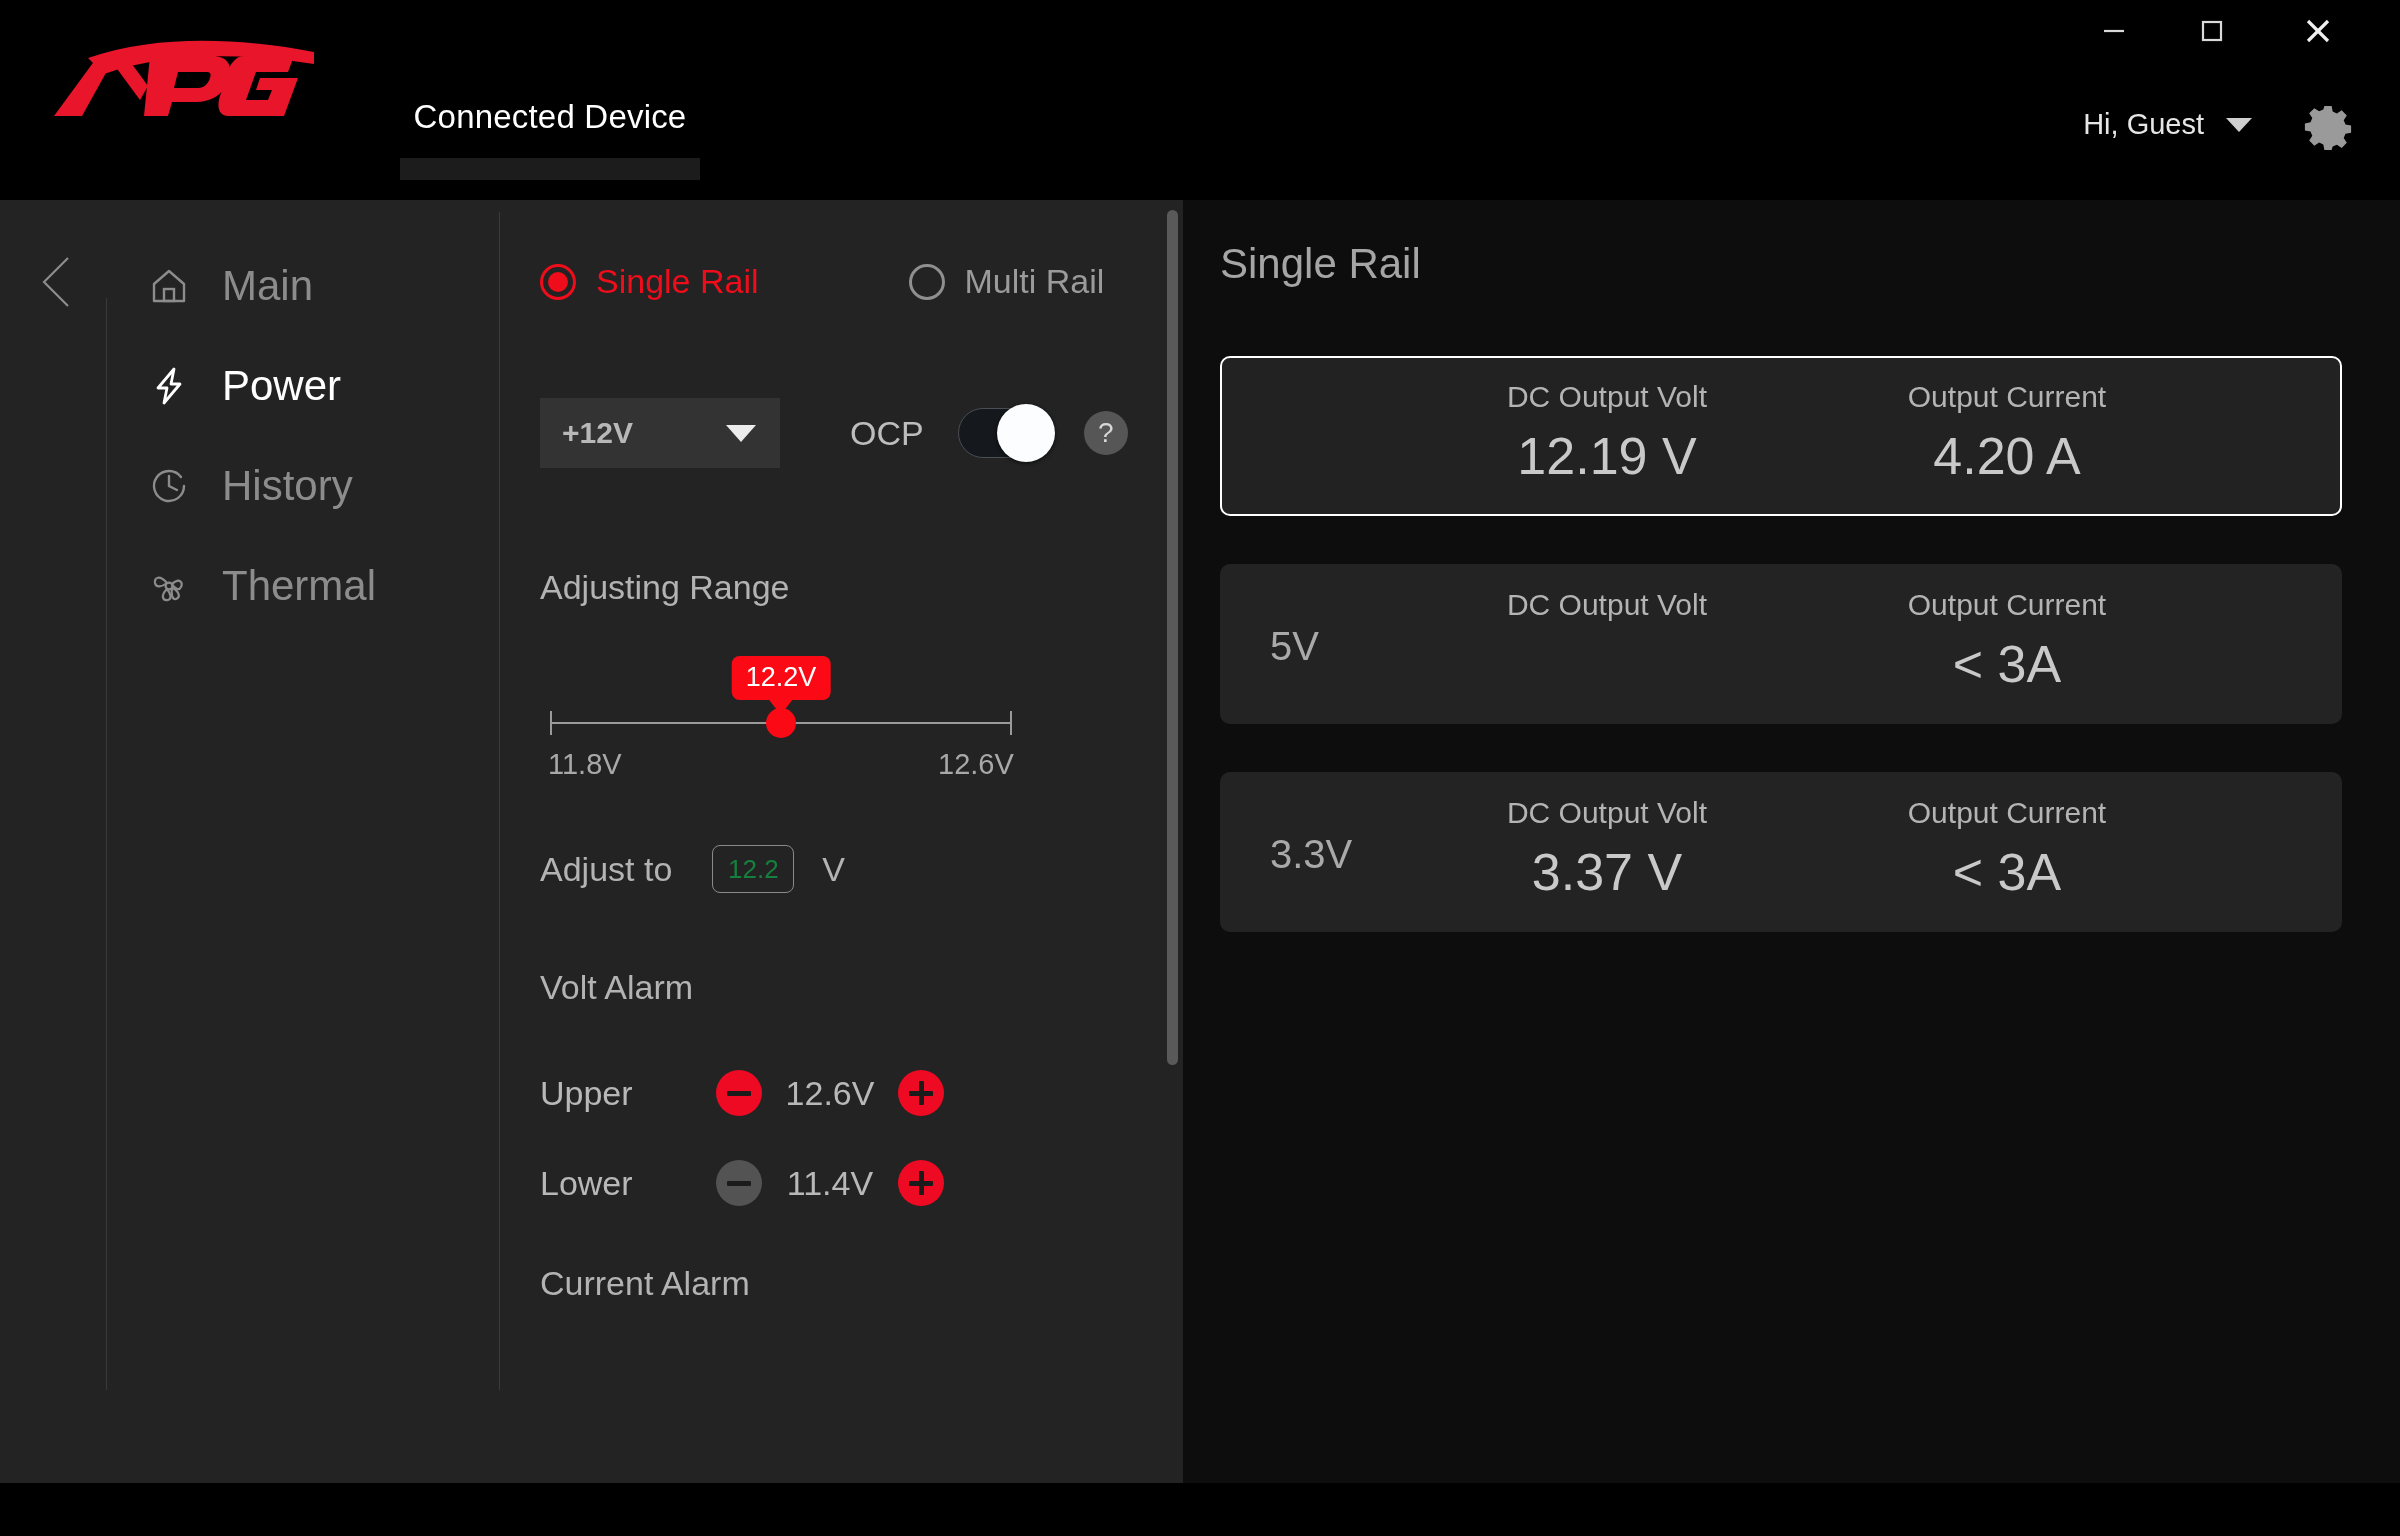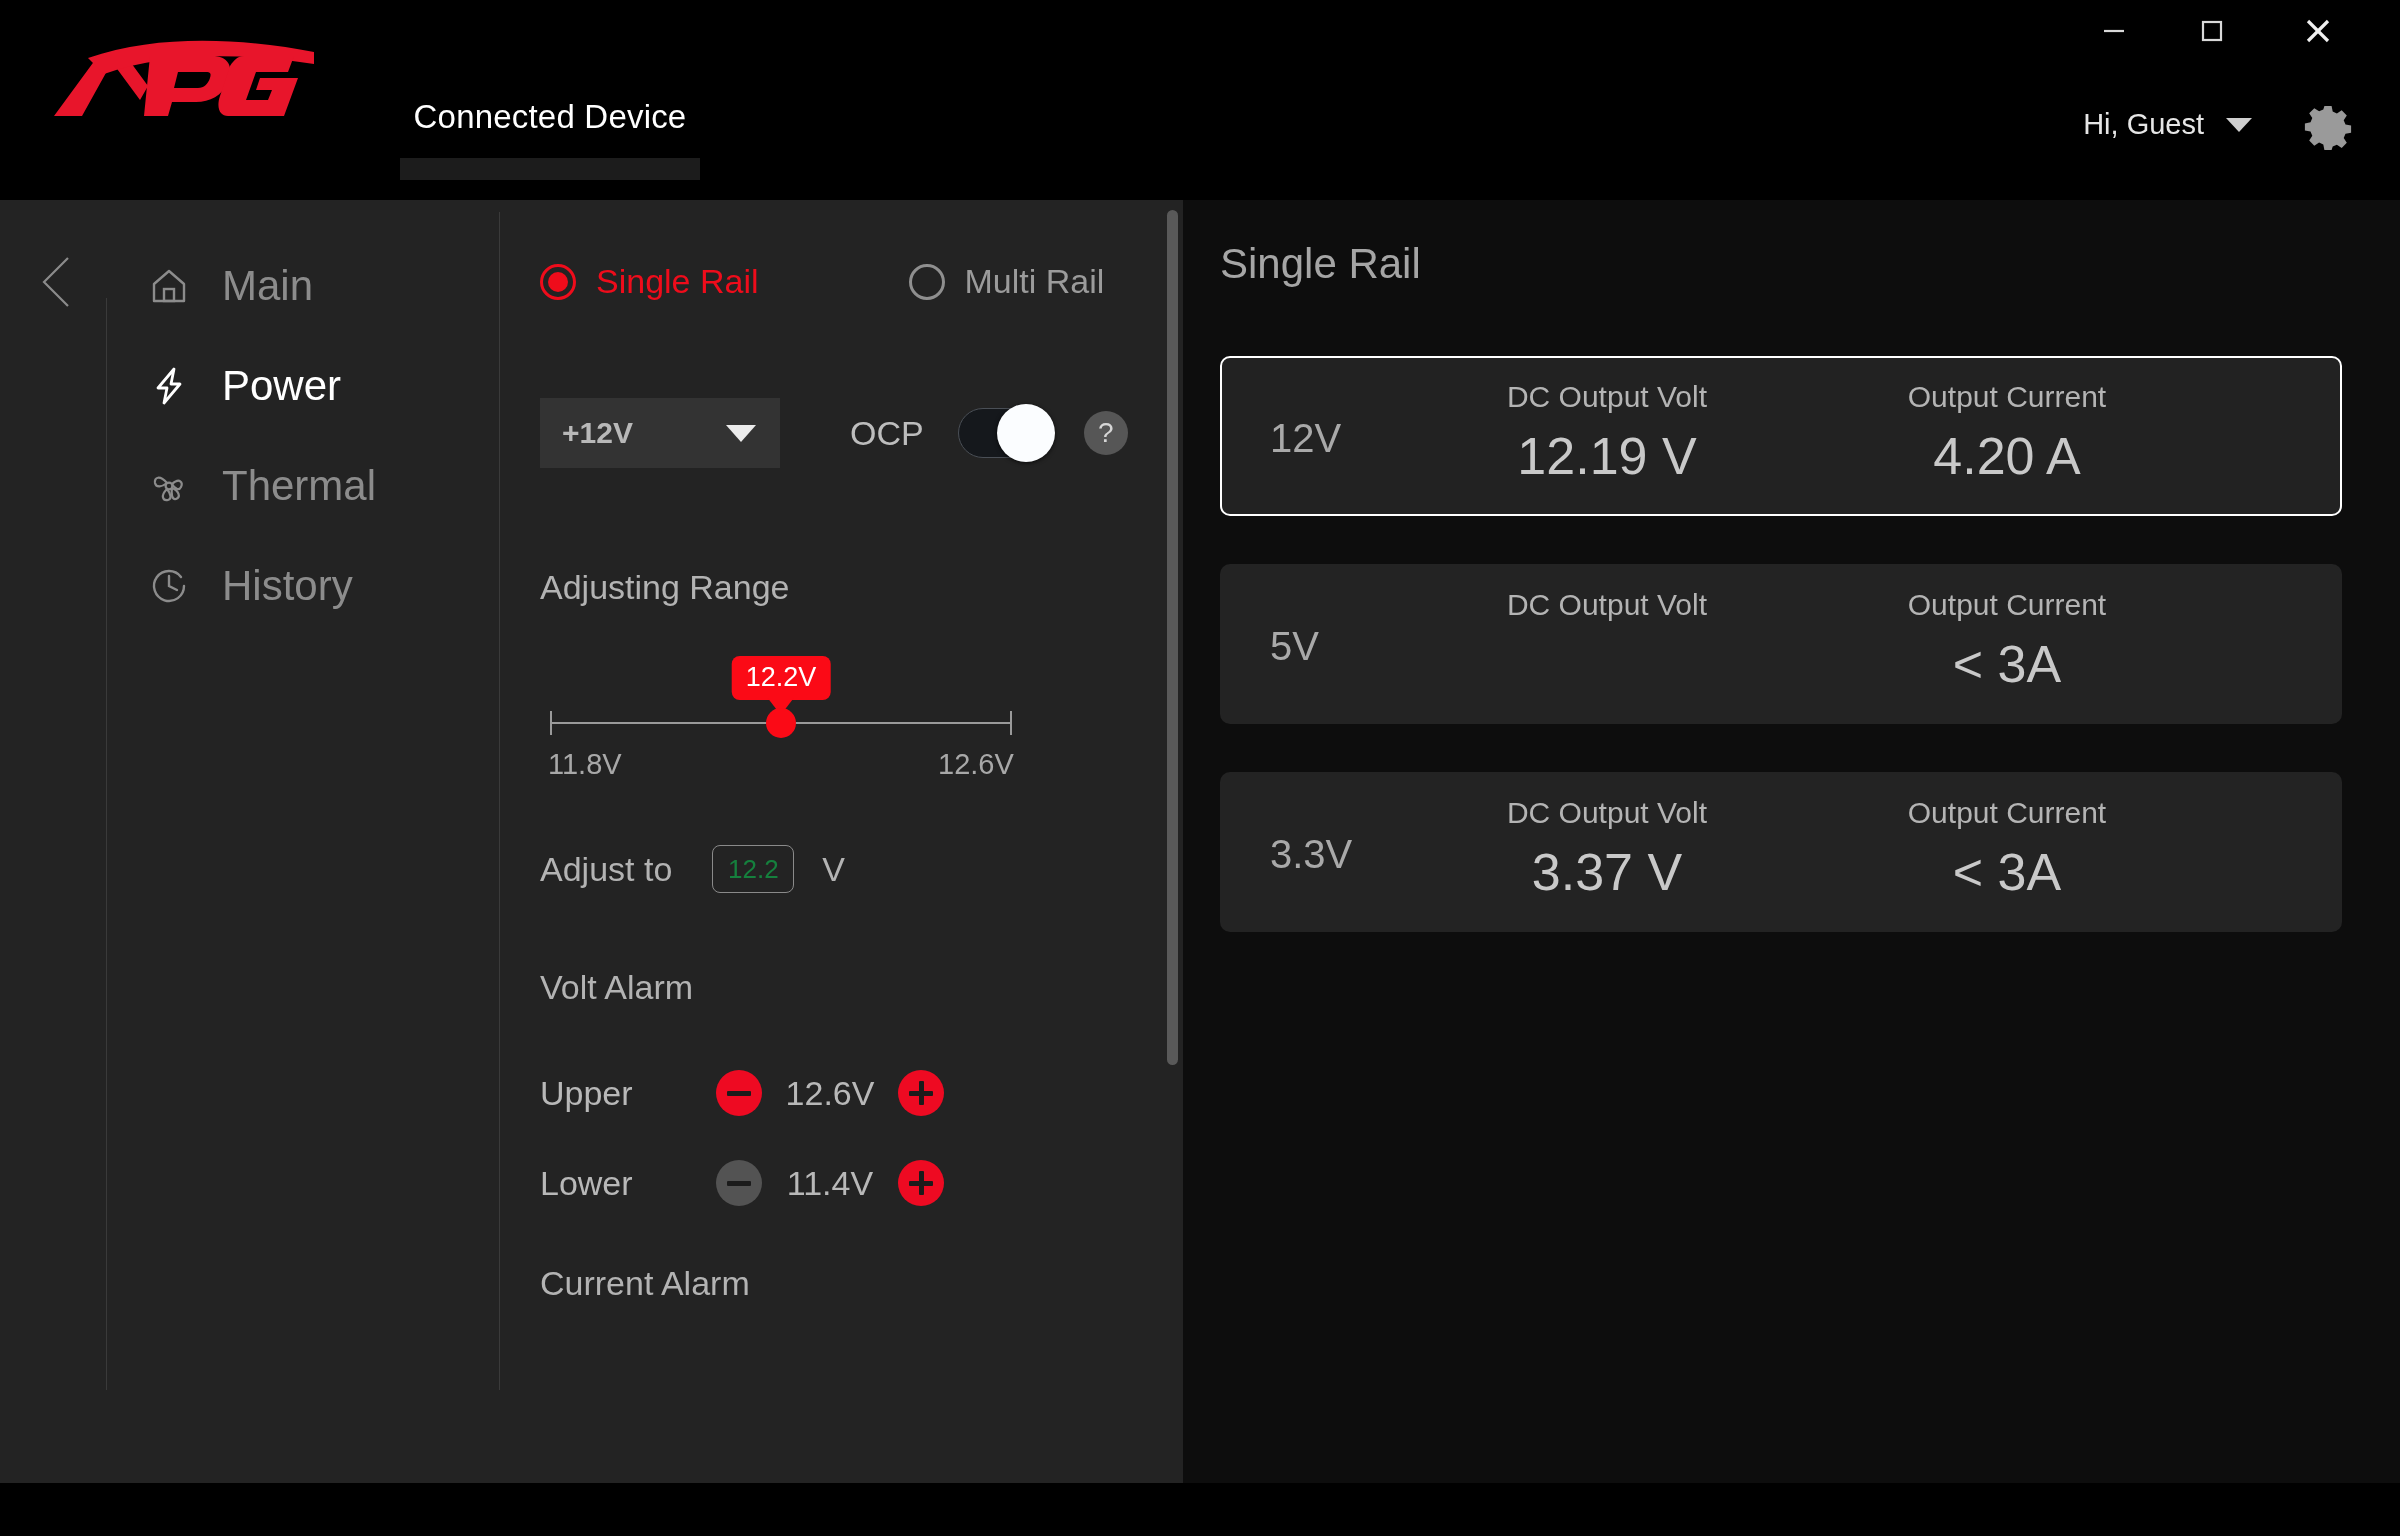--- a/index.html
+++ b/index.html
@@ -458,39 +458,39 @@
         <svg width="42" height="42" viewBox="0 0 42 42">
           <path d="M26 4 L10 23 L19 23 L16 38 L32 19 L23 19 Z" fill="none" stroke="#ffffff" stroke-width="2.8" stroke-linejoin="round"></path>
         </svg>
       </span>
       <span>Power</span>
     </div>
 
     <div class="navitem">
       <span class="navicon">
         <svg width="42" height="42" viewBox="0 0 42 42">
+          <path d="M33 12 A15 15 0 1 0 36 21" fill="none" stroke="#8c8c8c" stroke-width="2.4" stroke-linecap="round"></path>
+          <polyline points="21,11 21,21 29,25" fill="none" stroke="#8c8c8c" stroke-width="2.4" stroke-linecap="round"></polyline>
+        </svg>
+      </span>
+      <span>History</span>
+    </div>
+
+    <div class="navitem">
+      <span class="navicon">
+        <svg width="42" height="42" viewBox="0 0 42 42">
           <circle cx="21" cy="21" r="3.4" fill="none" stroke="#8c8c8c" stroke-width="2.2"></circle>
           <path d="M19 18 C12 10 6 12 7 18 C8 23 14 22 19 18 Z" fill="none" stroke="#8c8c8c" stroke-width="2.2"></path>
           <path d="M24 19 C32 12 35 18 33 22 C31 26 27 24 24 19 Z" fill="none" stroke="#8c8c8c" stroke-width="2.2"></path>
           <path d="M19 24 C12 31 15 36 20 35 C24 34 23 29 19 24 Z" fill="none" stroke="#8c8c8c" stroke-width="2.2"></path>
           <path d="M24 23 C31 26 33 32 28 34 C24 35 23 29 24 23 Z" fill="none" stroke="#8c8c8c" stroke-width="2.2"></path>
         </svg>
       </span>
       <span>Thermal</span>
     </div>
-
-    <div class="navitem">
-      <span class="navicon">
-        <svg width="42" height="42" viewBox="0 0 42 42">
-          <path d="M33 12 A15 15 0 1 0 36 21" fill="none" stroke="#8c8c8c" stroke-width="2.4" stroke-linecap="round"></path>
-          <polyline points="21,11 21,21 29,25" fill="none" stroke="#8c8c8c" stroke-width="2.4" stroke-linecap="round"></polyline>
-        </svg>
-      </span>
-      <span>History</span>
-    </div>
   </div>
 
   <div class="railrow">
     <div class="radio sel">
       <span class="ring"></span>
       <span class="rlabel">Single Rail</span>
     </div>
     <div class="radio-gap"></div>
     <div class="radio">
       <span class="ring"></span>
@@ -555,21 +555,20 @@
   </div>
 
   <div class="sect-title t-curalarm">Current Alarm</div>
 
   <div class="scrollbar"></div>
 
   <div class="rightpanel"></div>
   <div class="rtitle">Single Rail</div>
 
   <div class="card card-12v selected">
-    <div class="cardrail">12V</div>
     <div class="cardcol c1">
       <div class="cardlabel">DC Output Volt</div>
       <div class="cardvalue">12.19 V</div>
     </div>
     <div class="cardcol c2">
       <div class="cardlabel">Output Current</div>
       <div class="cardvalue">4.20 A</div>
     </div>
   </div>
 

